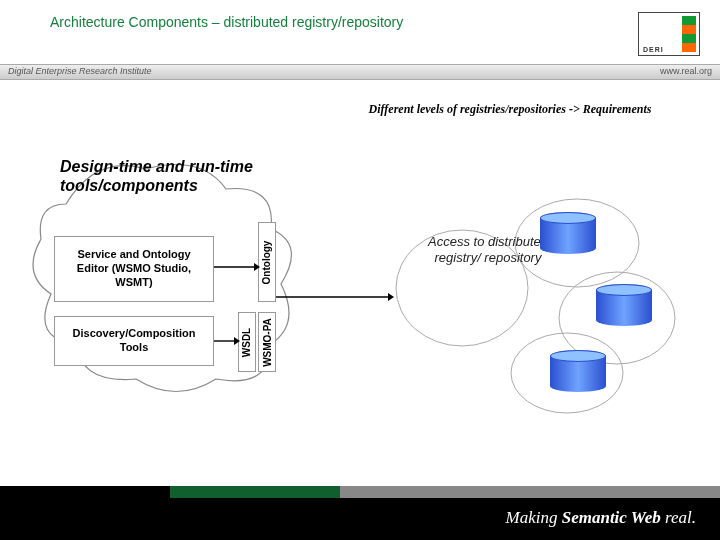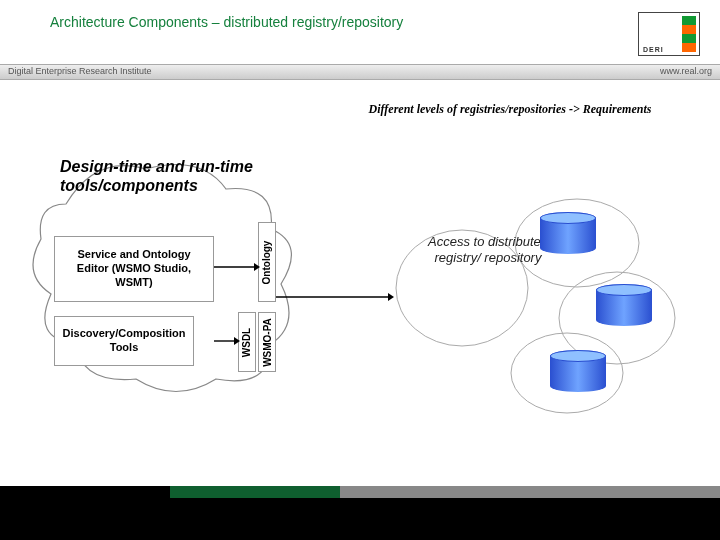--- a/index.html
+++ b/index.html
@@ -7,32 +7,32 @@
 
   .title { position: absolute; top: 14px; left: 50px; width: 450px; font-size: 14px; line-height: 1.2; color: #15803d; }
 
   .logo { position: absolute; top: 12px; right: 20px; width: 62px; height: 44px; background: #fff; border: 1px solid #444; }
   .logo .stripe { position: absolute; top: 3px; right: 3px; width: 14px; height: 36px; display: flex; flex-direction: column; }
   .logo .stripe .g { flex:1; background:#193; }
   .logo .stripe .o { flex:1; background:#f60; }
   .logo .txt { position:absolute; bottom:2px; left:4px; font-size:7px; letter-spacing:1px; font-weight:bold; color:#333;}
 
   .subbar { position: absolute; top: 64px; left: 0; right: 0; height: 16px; background: linear-gradient(#eee,#ccc); border-top:1px solid #aaa; border-bottom:1px solid #aaa; font-size:9px; color:#555; }
-  .subbar .l { position:absolute; left:8px; top:1px; }
+  .subbar .l { position:absolute; left:8px; top:1px;font-style:italic; }
   .subbar .r { position:absolute; right:8px; top:1px; }
 
   .reqtext { position:absolute; top:102px; right:60px; width:300px; font-size:12px; font-style:italic; font-weight:bold; text-align:center; line-height:1.3;font-family:Liberation Serif, serif; }
 
   .cloud1 { position:absolute; top:144px; left:26px; width:280px; height:260px; }
   .cloud1 svg { position:absolute; top:0; left:0; }
   .dt-label { position:absolute; top:157px; left:60px; width:210px; font-size:16px; font-style:italic; font-weight:bold; line-height:1.2; }
 
   .box { position:absolute; background:#fff; border:1px solid #999; font-size:11px; font-weight:bold; text-align:center; display:flex; align-items:center; justify-content:center; padding:14px; line-height:1.25; }
   .box1 { top:236px; left:54px; width:160px; height:66px; }
-  .box2 { top:316px; left:54px; width:140px; height:50px; }
+  .box2 { top:316px; left:54px; width:160px; height:50px; }
 
   .vbox { position:absolute; background:#fff; border:1px solid #999; font-size:10px; font-weight:bold; text-align:center; display:flex; align-items:center; justify-content:center; }
   .vbox span { transform: rotate(-90deg); white-space:nowrap; }
   .vOnt  { top:222px; left:258px; width:18px; height:80px; }
   .vWSDL { top:312px; left:238px; width:18px; height:60px; }
   .vWSMO { top:312px; left:258px; width:18px; height:60px; }
 
   .access { position:absolute; top:234px; left:428px; width:120px; font-size:13px; font-style:italic; text-align:center; color:#222; line-height:1.25; }
 
   .bigcloud { position:absolute; top:188px; left:392px; width:290px; height:230px; }
@@ -148,13 +148,16 @@
     <div class="top"></div>
     <div class="lid"></div>
   </div>
 
 <div class="slidenum">21</div>
 
 <div class="footer">
   <div class="seg segA"></div>
     <div class="seg segB"></div>
     <div class="seg segC"></div>
+  <div class="fbrand">
+    <span>Making </span><b>Semantic Web</b><span> real.</span>
+  </div>
 </div>
 
 </body></html>

